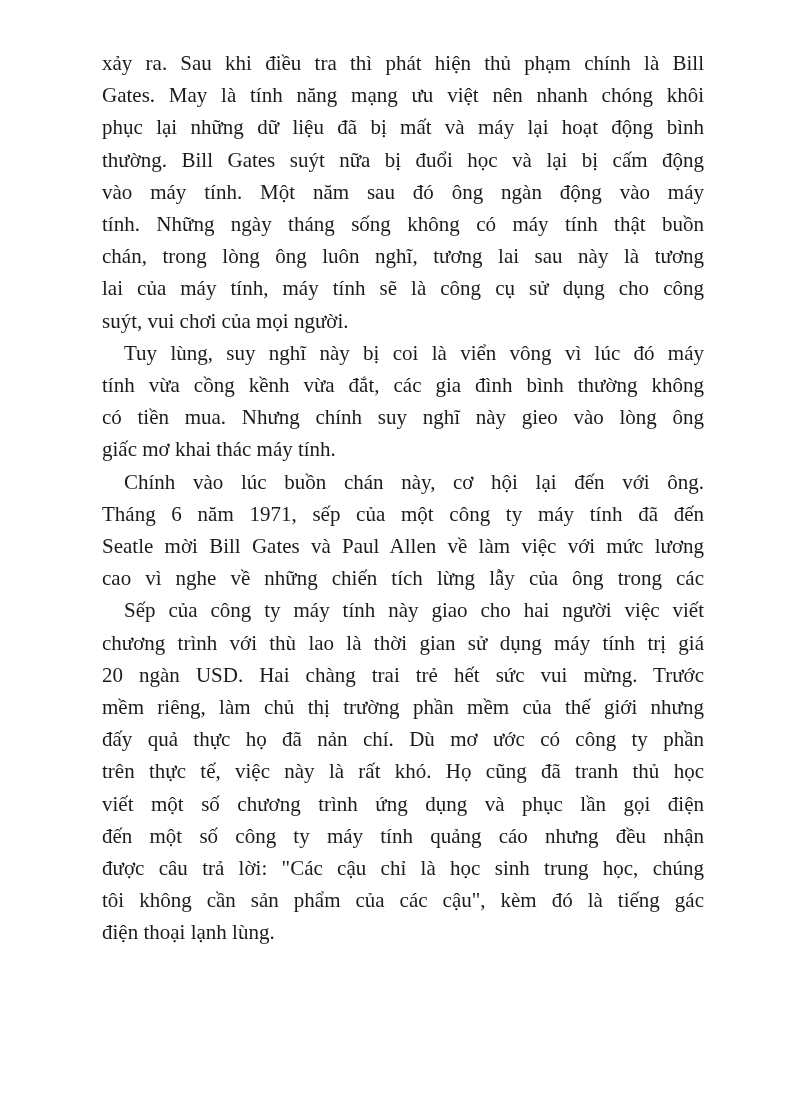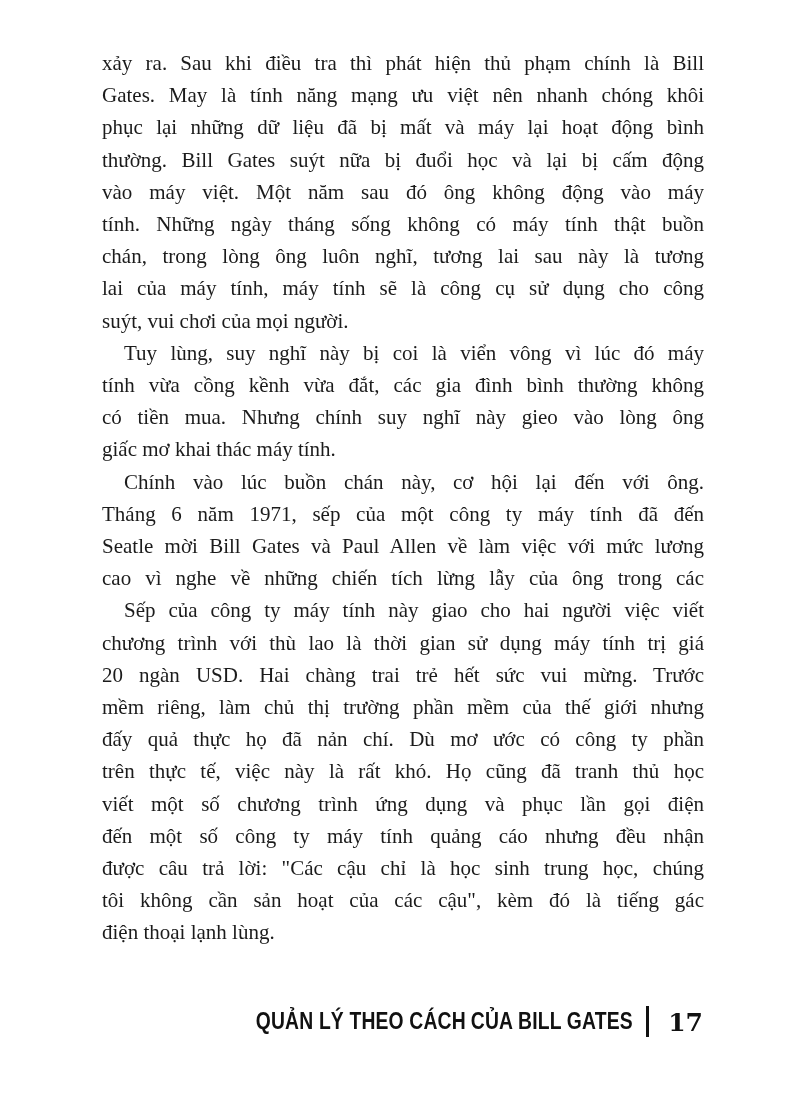--- a/index.html
+++ b/index.html
@@ -78,21 +78,21 @@
 </head>
 <body>
 
 <div class="page">
 
   <div class="body-text">
       <div class="line">xảy ra. Sau khi điều tra thì phát hiện thủ phạm chính là Bill</div>
       <div class="line">Gates. May là tính năng mạng ưu việt nên nhanh chóng khôi</div>
       <div class="line">phục lại những dữ liệu đã bị mất và máy lại hoạt động bình</div>
       <div class="line">thường. Bill Gates suýt nữa bị đuổi học và lại bị cấm động</div>
-      <div class="line">vào máy việt. Một năm sau đó ông không động vào máy</div>
+      <div class="line">vào máy tính. Một năm sau đó ông ngàn động vào máy</div>
       <div class="line">tính. Những ngày tháng sống không có máy tính thật buồn</div>
       <div class="line">chán, trong lòng ông luôn nghĩ, tương lai sau này là tương</div>
       <div class="line">lai của máy tính, máy tính sẽ là công cụ sử dụng cho công</div>
       <div class="line para-end">suýt, vui chơi của mọi người.</div>
       <div class="line para-start">Tuy lùng, suy nghĩ này bị coi là viển vông vì lúc đó máy</div>
       <div class="line">tính vừa cồng kềnh vừa đắt, các gia đình bình thường không</div>
       <div class="line">có tiền mua. Nhưng chính suy nghĩ này gieo vào lòng ông</div>
       <div class="line para-end">giấc mơ khai thác máy tính.</div>
       <div class="line para-start">Chính vào lúc buồn chán này, cơ hội lại đến với ông.</div>
       <div class="line">Tháng 6 năm 1971, sếp của một công ty máy tính đã đến</div>
@@ -100,25 +100,18 @@
       <div class="line">cao vì nghe về những chiến tích lừng lẫy của ông trong các</div>
       <div class="line para-start">Sếp của công ty máy tính này giao cho hai người việc viết</div>
       <div class="line">chương trình với thù lao là thời gian sử dụng máy tính trị giá</div>
       <div class="line">20 ngàn USD. Hai chàng trai trẻ hết sức vui mừng. Trước</div>
       <div class="line">mềm riêng, làm chủ thị trường phần mềm của thế giới nhưng</div>
       <div class="line">đấy quả thực họ đã nản chí. Dù mơ ước có công ty phần</div>
       <div class="line">trên thực tế, việc này là rất khó. Họ cũng đã tranh thủ học</div>
       <div class="line">viết một số chương trình ứng dụng và phục lần gọi điện</div>
       <div class="line">đến một số công ty máy tính quảng cáo nhưng đều nhận</div>
       <div class="line">được câu trả lời: "Các cậu chỉ là học sinh trung học, chúng</div>
-      <div class="line">tôi không cần sản hoạt của các cậu", kèm đó là tiếng gác</div>
+      <div class="line">tôi không cần sản phẩm của các cậu", kèm đó là tiếng gác</div>
       <div class="line para-end">điện thoại lạnh lùng.</div>
     </div>
 
-  <div class="footer">
-    <span class="footer-title">
-      <span>QUẢN LÝ THEO CÁCH</span><span class="bold-part">CỦA BILL GATES</span>
-    </span>
-    <span class="footer-bar"></span>
-    <span class="footer-page">17</span>
-  </div>
 
 </div>
 
 </body></html>

